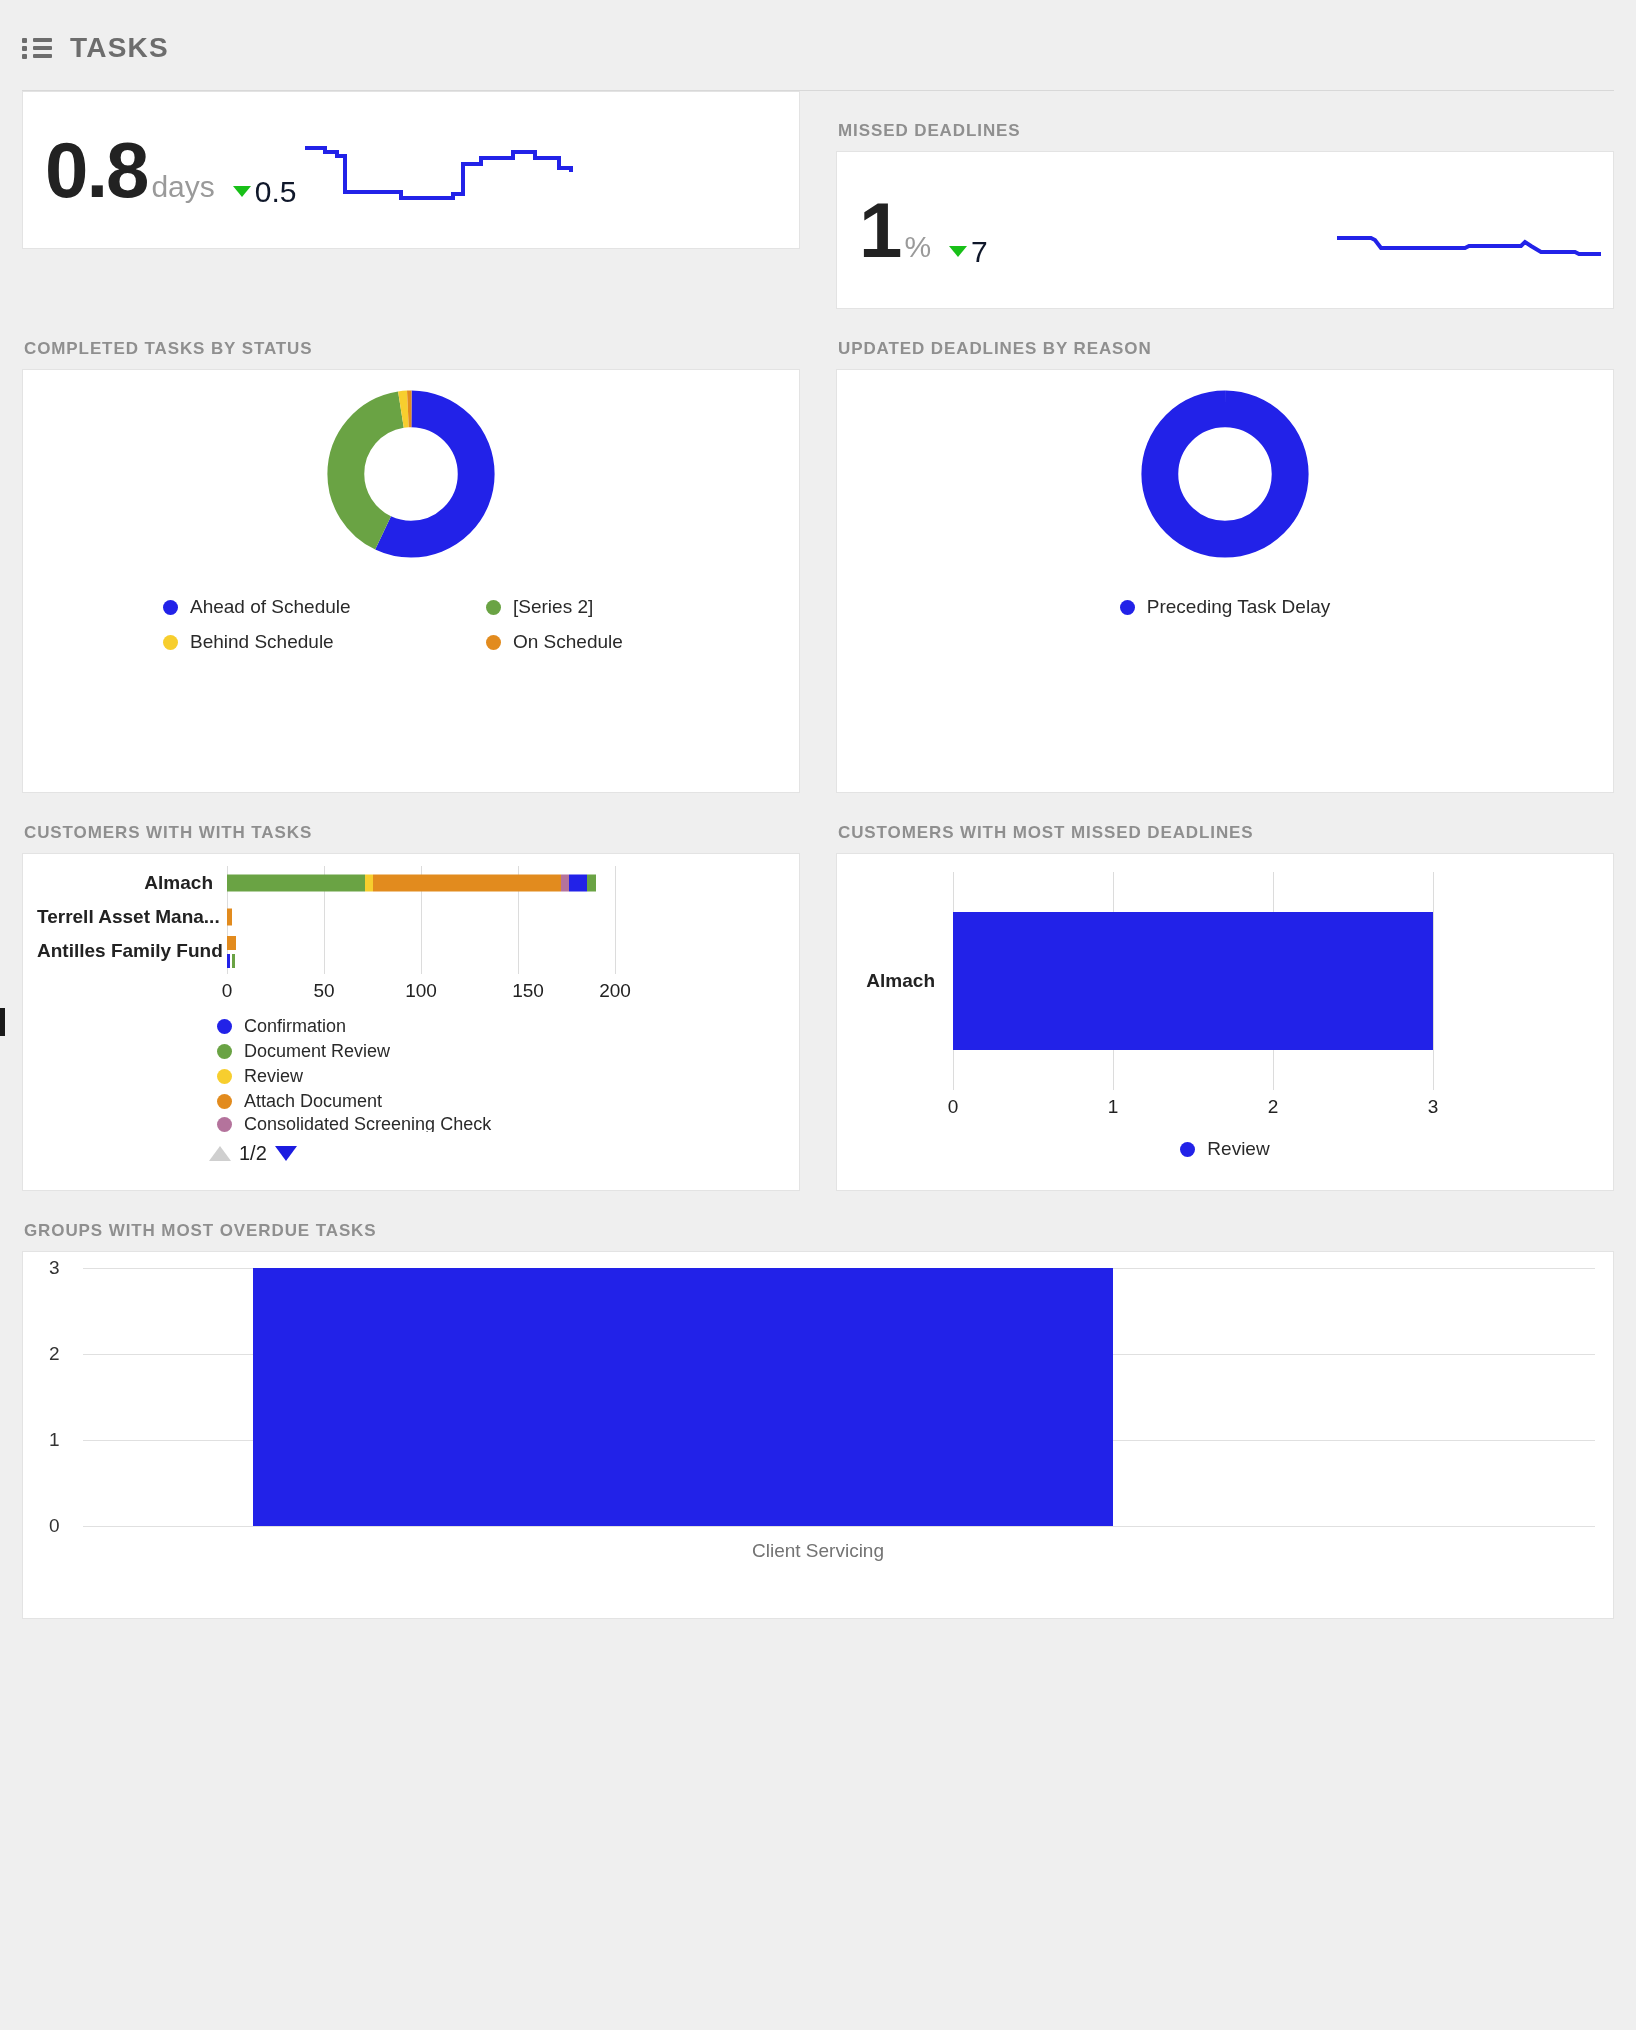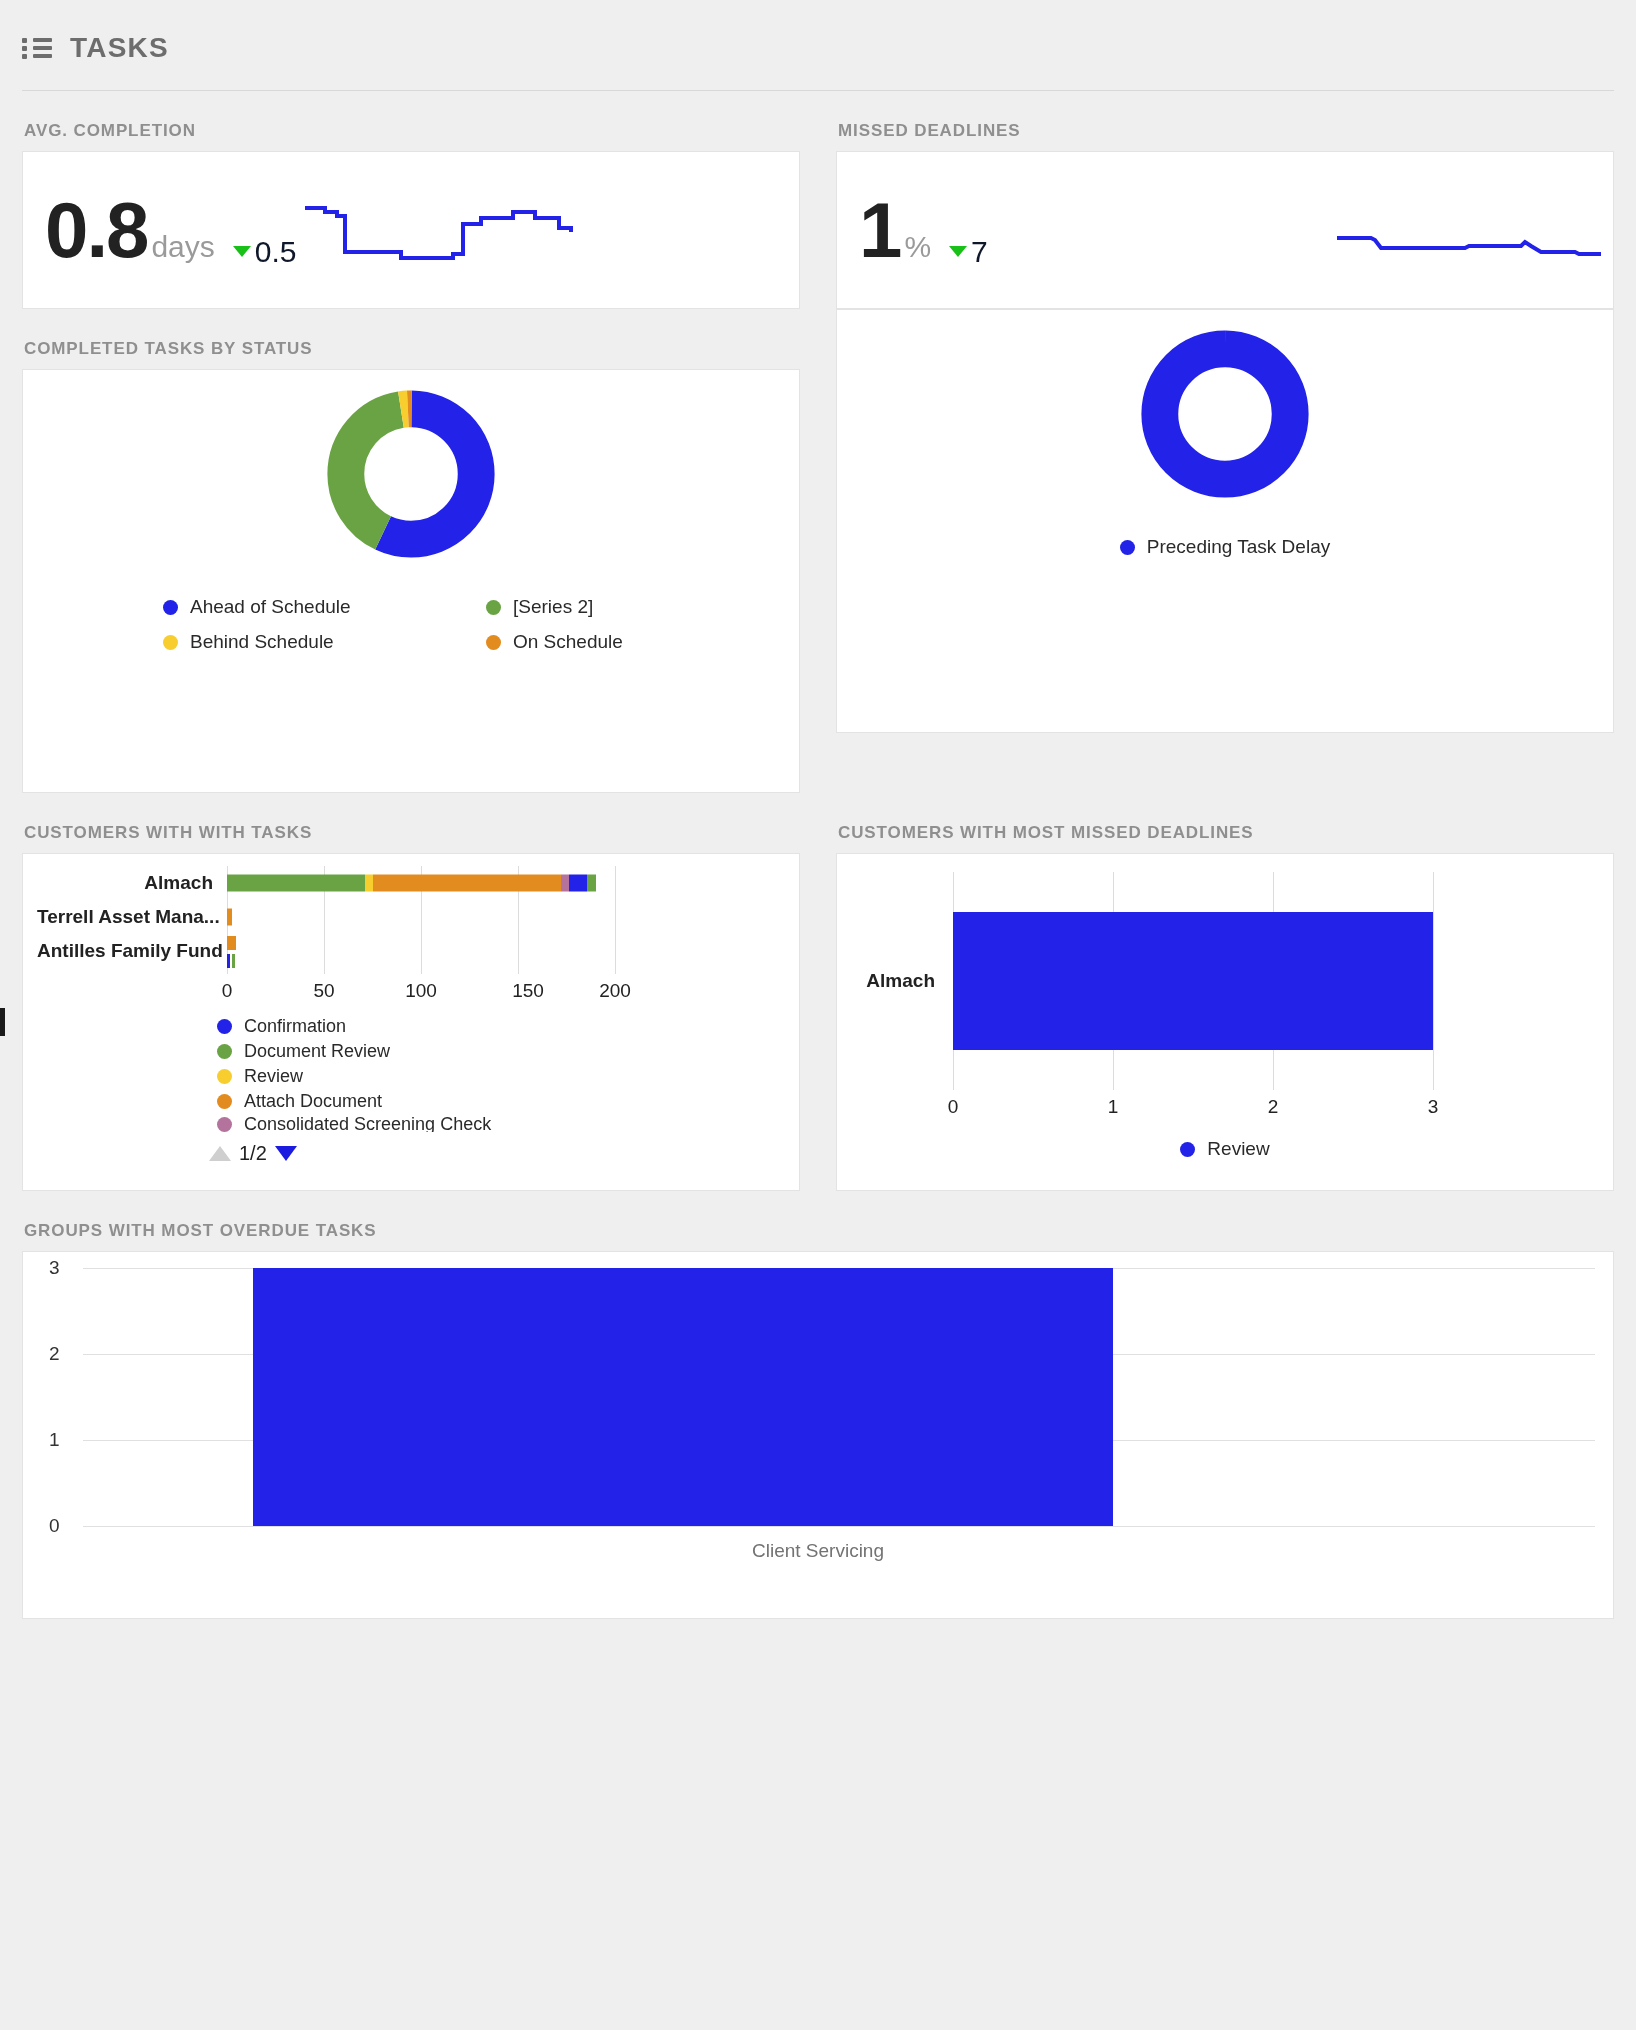--- a/index.html
+++ b/index.html
@@ -143,21 +143,20 @@
     </span>
     <span class="page-title">TASKS</span>
   </div>
   <div class="header-rule"></div>
 
   <div class="grid">
 
     <div class="row">
 
       <div class="col">
-        <div class="section-title">AVG. COMPLETION</div>
         <div class="card kpi">
           <div class="kpi-left">
             <span class="kpi-value">0.8</span>
             <span class="kpi-unit">days</span>
             <span class="kpi-delta">
               <span class="tri-down"></span>
               <span>0.5</span>
             </span>
           </div>
           <div class="kpi-spark">
@@ -217,20 +216,21 @@
             </div>
             <div class="legend-item">
               <span class="dot" style="background:#e28b1e"></span>
               <span>On Schedule</span>
             </div>
           </div>
         </div>
       </div>
 
       <div class="col">
+        <div class="section-title">UPDATED DEADLINES BY REASON</div>
         <div class="card donut-card">
           <div class="donut-wrap">
             <svg width="172" height="172" viewBox="0 0 42 42">
               <circle cx="21" cy="21" r="15.9155" fill="transparent" stroke="#2222e8" stroke-width="9" stroke-dasharray="100 0" stroke-dashoffset="25"></circle>
             </svg>
           </div>
           <div class="legend-grid single">
             <div class="legend-item">
               <span class="dot" style="background:#2222e8"></span>
               <span>Preceding Task Delay</span>

